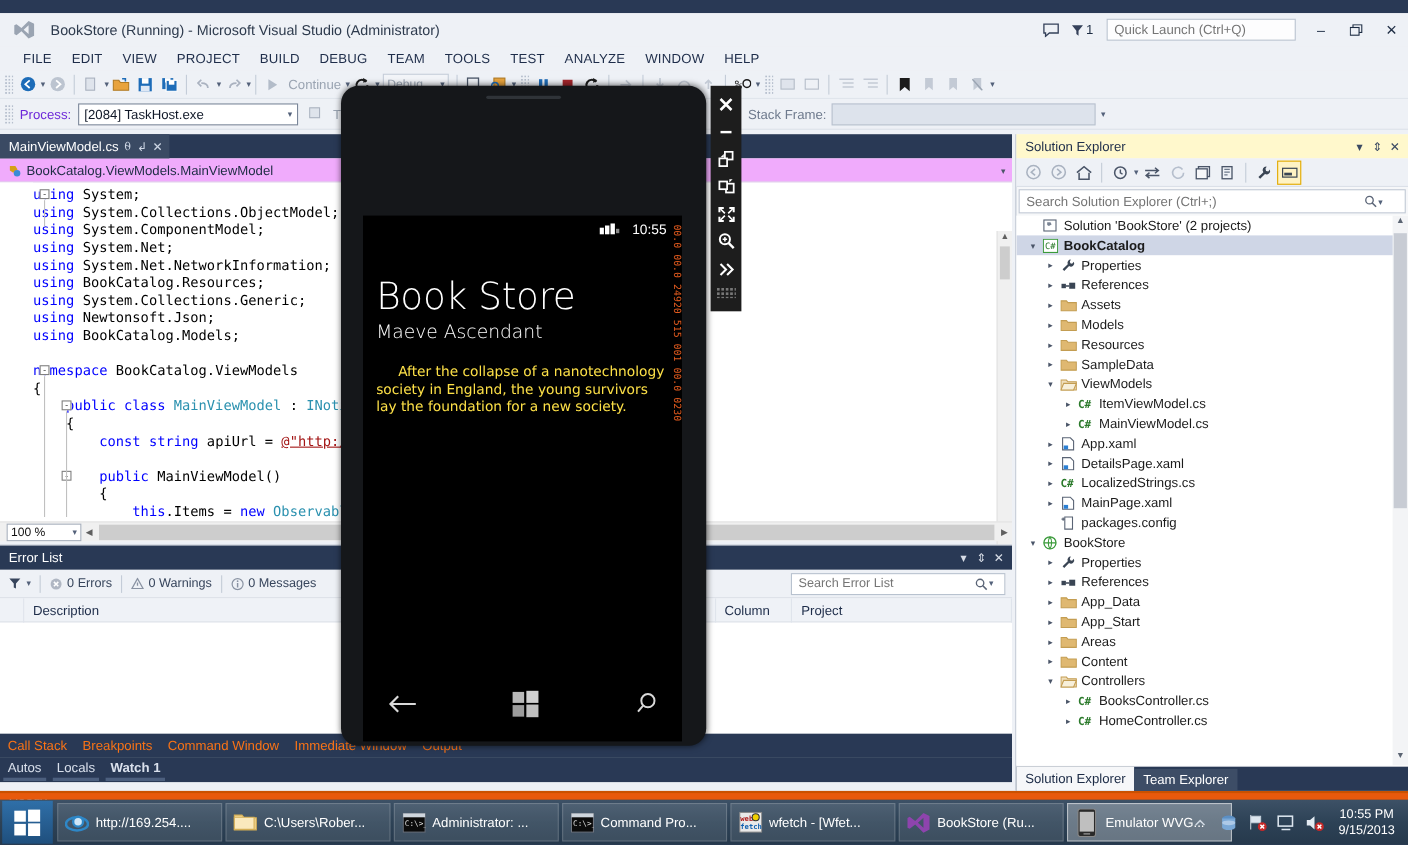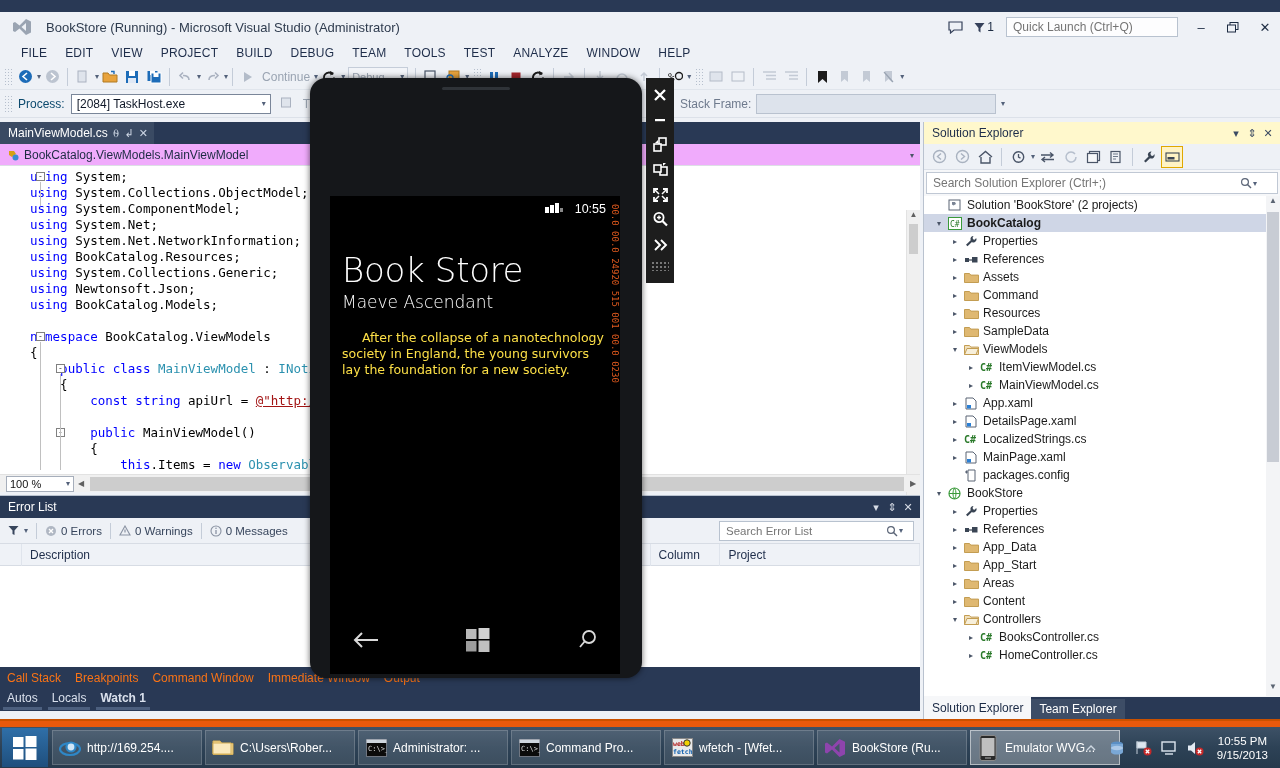--- a/index.html
+++ b/index.html
@@ -58,21 +58,21 @@
   .tb-caret { font-size:8px; color:#53617a; margin-left:1px; }
   .tb-label { font-size:12px; color:#6e7a8d; padding:0 3px; }
   .tb-label.dim { color:#9aa4b2; }
   .tb-combo {
     height:20px; width:60px; border:1px solid #c5cdd9; background:#f2f4f8;
     display:flex; align-items:center; justify-content:space-between; padding:0 3px;
     font-size:11px; color:#9aa4b2; margin:0 3px;
   }
   
   .debugloc { height:28px; background:#eef1f6; display:flex; align-items:center; border-bottom:1px solid #dce1e9; }
-  .dl-label { font-size:12px; color:#0c4a6e; margin:0 6px 0 4px; }
+  .dl-label { font-size:12px; color:#6d28d9; margin:0 6px 0 4px; }
   .dl-combo {
     height:20px; border:1px solid #7a8699; background:#fff; display:flex;
     align-items:center; justify-content:space-between; padding:0 4px 0 5px;
     font-size:12px; color:#101828;
   }
   .dl-combo.thread { width:200px; }
   .dl-combo.frame { width:240px; background:#dde3ec; border-color:#b9c2cf; }
 
   
   .editor-area { position:absolute; left:0; top:110px; width:920px; height:370px; background:#fff; }
@@ -749,21 +749,21 @@
             </span>
             <span class="tlabel">Assets</span>
           </div>
           <div class="tr" style="padding-left: 24px;">
             <span class="tw">▸</span>
             <span class="ticon">
               <svg width="15" height="13" viewBox="0 0 15 13">
                 <path d="M0.5 2.5h5l1.3 1.6h7.7v7.4H0.5z" fill="#dfb871" stroke="#c39d52"></path>
               </svg>
             </span>
-            <span class="tlabel">Command</span>
+            <span class="tlabel">Models</span>
           </div>
           <div class="tr" style="padding-left: 24px;">
             <span class="tw">▸</span>
             <span class="ticon">
               <svg width="15" height="13" viewBox="0 0 15 13">
                 <path d="M0.5 2.5h5l1.3 1.6h7.7v7.4H0.5z" fill="#dfb871" stroke="#c39d52"></path>
               </svg>
             </span>
             <span class="tlabel">Resources</span>
           </div>

